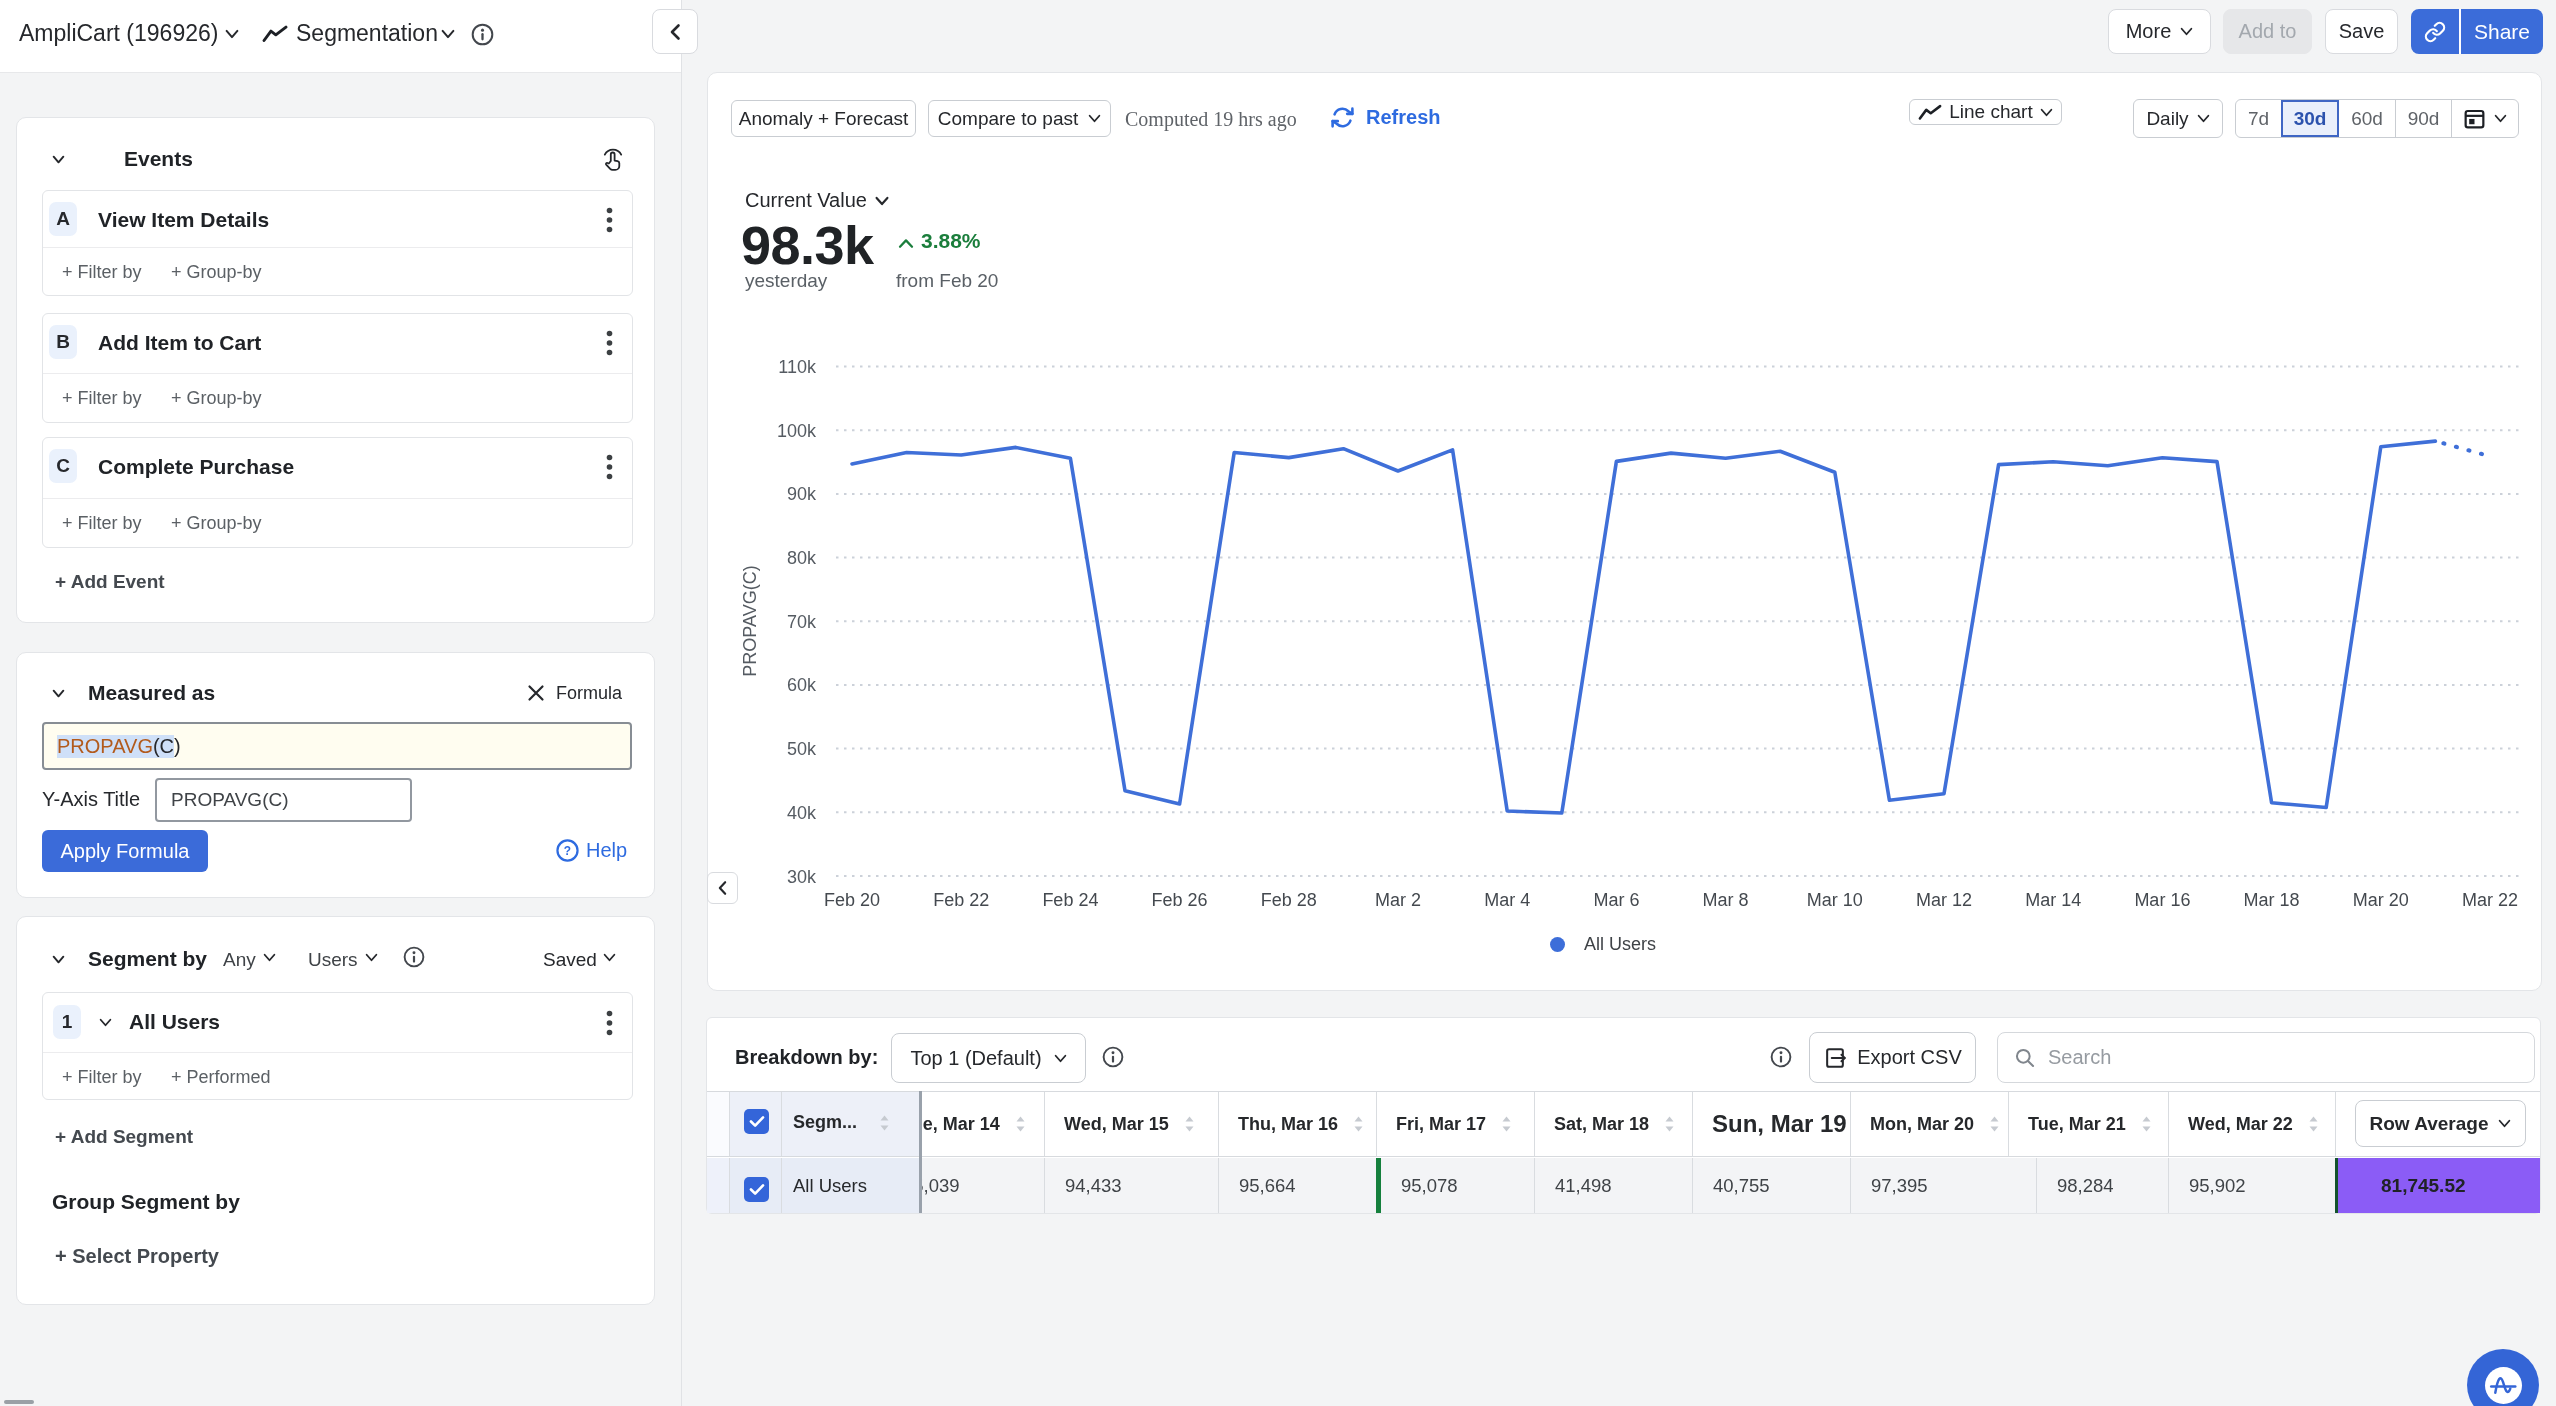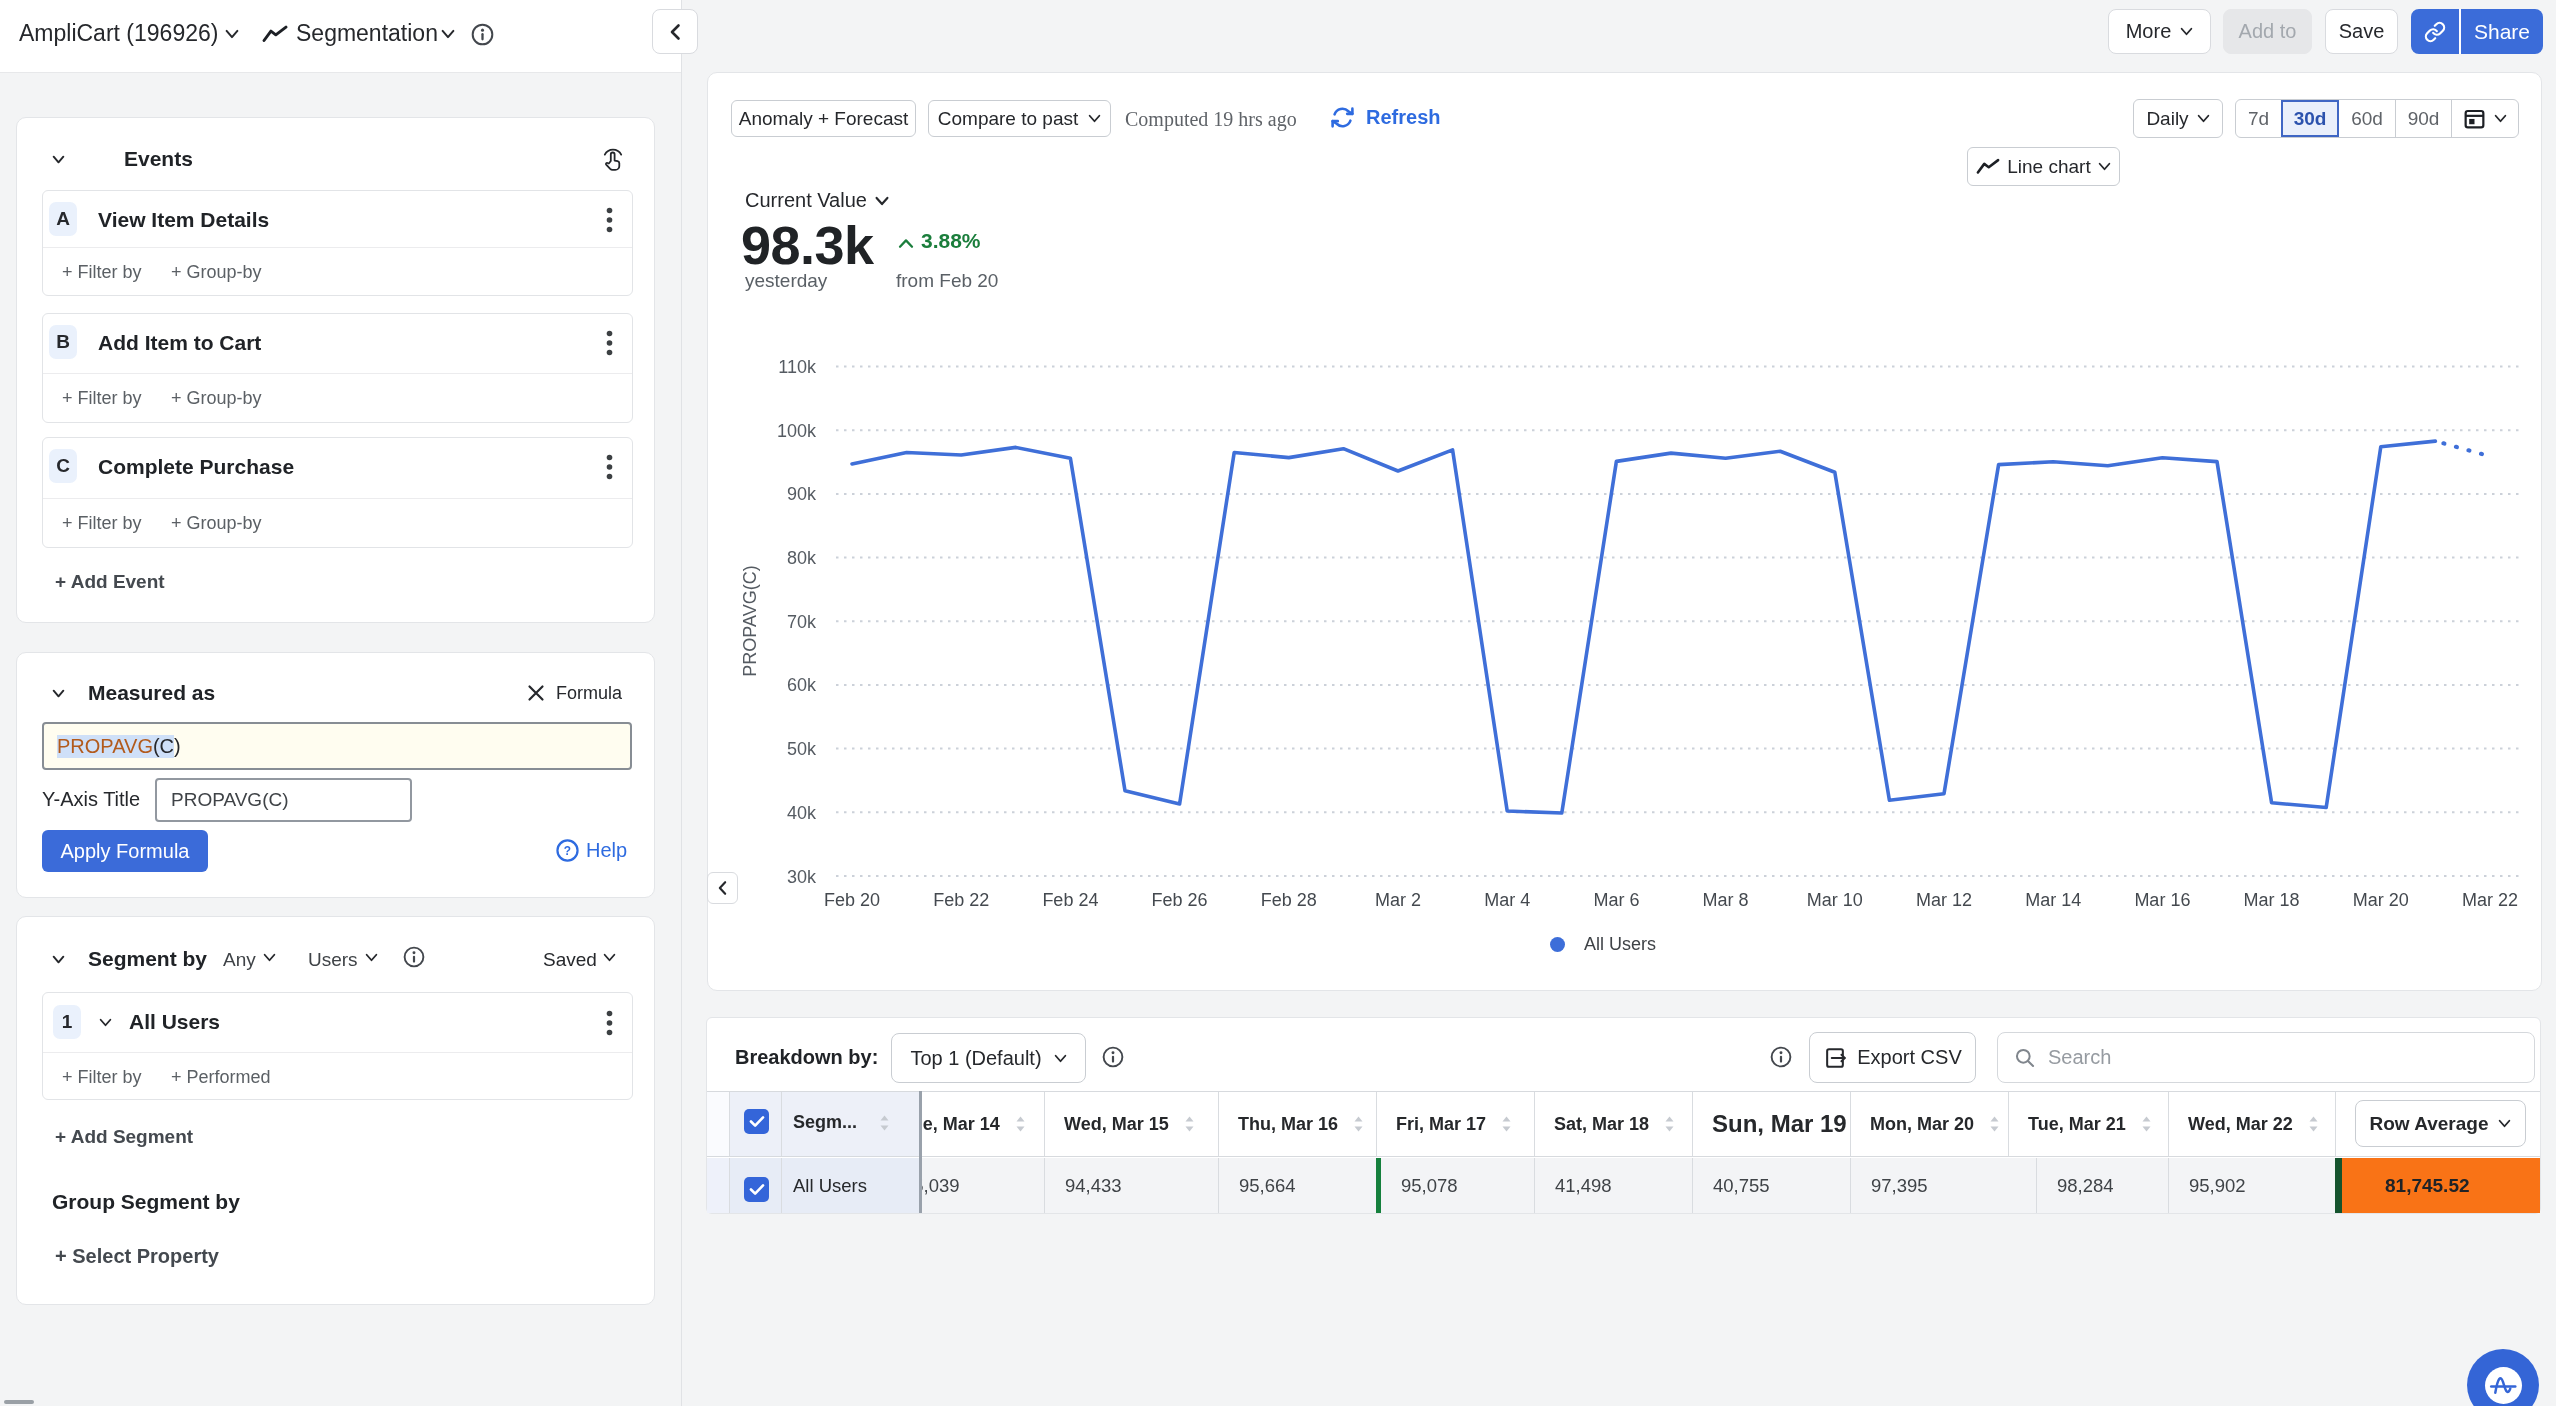--- a/index.html
+++ b/index.html
@@ -166,21 +166,21 @@
           <polyline points="2,2.5 9,10.5 16,2.5" fill="none" stroke="#26282c" stroke-width="2.6" stroke-linecap="round" stroke-linejoin="round"></polyline>
         </svg></div>
 <div class="abs" style="left:417px;top:35px;font-size:20px;color:#5f6368;white-space:nowrap;font-family:Liberation Serif, serif;">Computed 19 hrs ago</div>
 <svg class="abs" style="left:622px;top:32px;" width="25" height="25" viewBox="0 0 24 24" fill="none" stroke="#2e6be0" stroke-width="2.5" stroke-linecap="round" stroke-linejoin="round">
         <path d="M21.5 3.5v5h-5"></path>
         <path d="M2.5 20.5v-5h5"></path>
         <path d="M4.4 9a8 8 0 0 1 13.2-3l3.9 2.5"></path>
         <path d="M2.5 15.5 6.4 18a8 8 0 0 0 13.2-3"></path>
       </svg>
 <div class="abs" style="left:658px;top:33px;font-size:20px;font-weight:700;color:#2e6be0;">Refresh</div>
-<div class="btn" style="left:1259px;top:26px;width:153px;height:39px;gap:7px;margin-top:48px;">
+<div class="btn" style="left:1201px;top:26px;width:153px;height:26px;gap:7px;">
 <svg width="24" height="17" viewBox="0 0 32 22">
           <polyline points="2.5,19 11,7.5 17,12 29.5,2.5" fill="none" stroke="#1d2025" stroke-width="3.4" stroke-linecap="round" stroke-linejoin="round"></polyline>
         </svg>
 Line chart <svg width="13" height="9" viewBox="0 0 18 13">
           <polyline points="2,2.5 9,10.5 16,2.5" fill="none" stroke="#26282c" stroke-width="2.6" stroke-linecap="round" stroke-linejoin="round"></polyline>
         </svg></div>
 <div class="btn" style="left:1425px;top:26px;width:90px;height:39px;gap:8px;">Daily <svg width="13" height="9" viewBox="0 0 18 13">
           <polyline points="2,2.5 9,10.5 16,2.5" fill="none" stroke="#26282c" stroke-width="2.6" stroke-linecap="round" stroke-linejoin="round"></polyline>
         </svg></div>
 <div class="abs" style="left:1527px;top:26px;width:284px;height:39px;display:flex;border:1px solid #c9cdd2;border-radius:6px;background:#fff;">
@@ -361,21 +361,21 @@
 <div class="abs" style="left:0;top:140px;width:1833px;height:55px;background:#f3f4f6;overflow:hidden;">
         <div class="abs" style="left:175px;top:0;width:162px;height:55px;border-left:1px solid #d9dce0;display:flex;align-items:center;padding-left:20px;font-size:18.5px;color:#3f4347;">95,039</div>
         <div class="abs" style="left:337px;top:0;width:174px;height:55px;border-left:1px solid #d9dce0;display:flex;align-items:center;padding-left:20px;font-size:18.5px;color:#3f4347;">94,433</div>
         <div class="abs" style="left:511px;top:0;width:158px;height:55px;border-left:1px solid #d9dce0;display:flex;align-items:center;padding-left:20px;font-size:18.5px;color:#3f4347;">95,664</div>
         <div class="abs" style="left:669px;top:0;width:158px;height:55px;border-left:5px solid #15803d;display:flex;align-items:center;padding-left:20px;font-size:18.5px;color:#3f4347;">95,078</div>
         <div class="abs" style="left:827px;top:0;width:158px;height:55px;border-left:1px solid #d9dce0;display:flex;align-items:center;padding-left:20px;font-size:18.5px;color:#3f4347;">41,498</div>
         <div class="abs" style="left:985px;top:0;width:158px;height:55px;border-left:1px solid #d9dce0;display:flex;align-items:center;padding-left:20px;font-size:18.5px;color:#3f4347;">40,755</div>
         <div class="abs" style="left:1143px;top:0;width:158px;height:55px;border-left:1px solid #d9dce0;display:flex;align-items:center;padding-left:20px;font-size:18.5px;color:#3f4347;">97,395</div>
         <div class="abs" style="left:1301px;top:0;width:160px;height:55px;border-left:1px solid #d9dce0;display:flex;align-items:center;padding-left:20px;font-size:18.5px;color:#3f4347;margin-left:28px;">98,284</div>
         <div class="abs" style="left:1461px;top:0;width:167px;height:55px;border-left:1px solid #d9dce0;display:flex;align-items:center;padding-left:20px;font-size:18.5px;color:#3f4347;">95,902</div>
-<div class="abs" style="left:1628px;top:0;width:205px;height:55px;background:#f97316;border-left:7px solid #14532d;display:flex;align-items:center;padding-left:43px;font-size:19px;font-weight:700;color:#202327;">81,745.52</div>
+<div class="abs" style="left:1628px;top:0;width:205px;height:55px;background:#8b5cf6;border-left:3px solid #14532d;display:flex;align-items:center;padding-left:43px;font-size:19px;font-weight:700;color:#202327;">81,745.52</div>
       </div>
 <div class="abs" style="left:0;top:73px;width:212px;height:66px;border-top:1px solid #d7dade;border-bottom:1px solid #d7dade;background:#edf0f8;">
 <div class="abs" style="left:0;top:0;width:23px;height:64px;background:#fafbfe;border-right:1px solid #d9dce0;"></div>
 <div class="abs" style="left:74px;top:0;width:1px;height:64px;background:#d9dce0;"></div>
 <div class="abs" style="left:37px;top:17px;width:25px;height:25px;background:#3465d9;border-radius:5px;display:flex;align-items:center;justify-content:center;">
           <svg width="16" height="13" viewBox="0 0 17 14">
             <polyline points="2,7 6.5,11.5 15,2.5" fill="none" stroke="#fff" stroke-width="2.8" stroke-linecap="round" stroke-linejoin="round"></polyline>
           </svg>
         </div>
 <div class="abs" style="left:86px;top:20px;font-size:18px;font-weight:700;color:#26282b;">Segm...</div>

